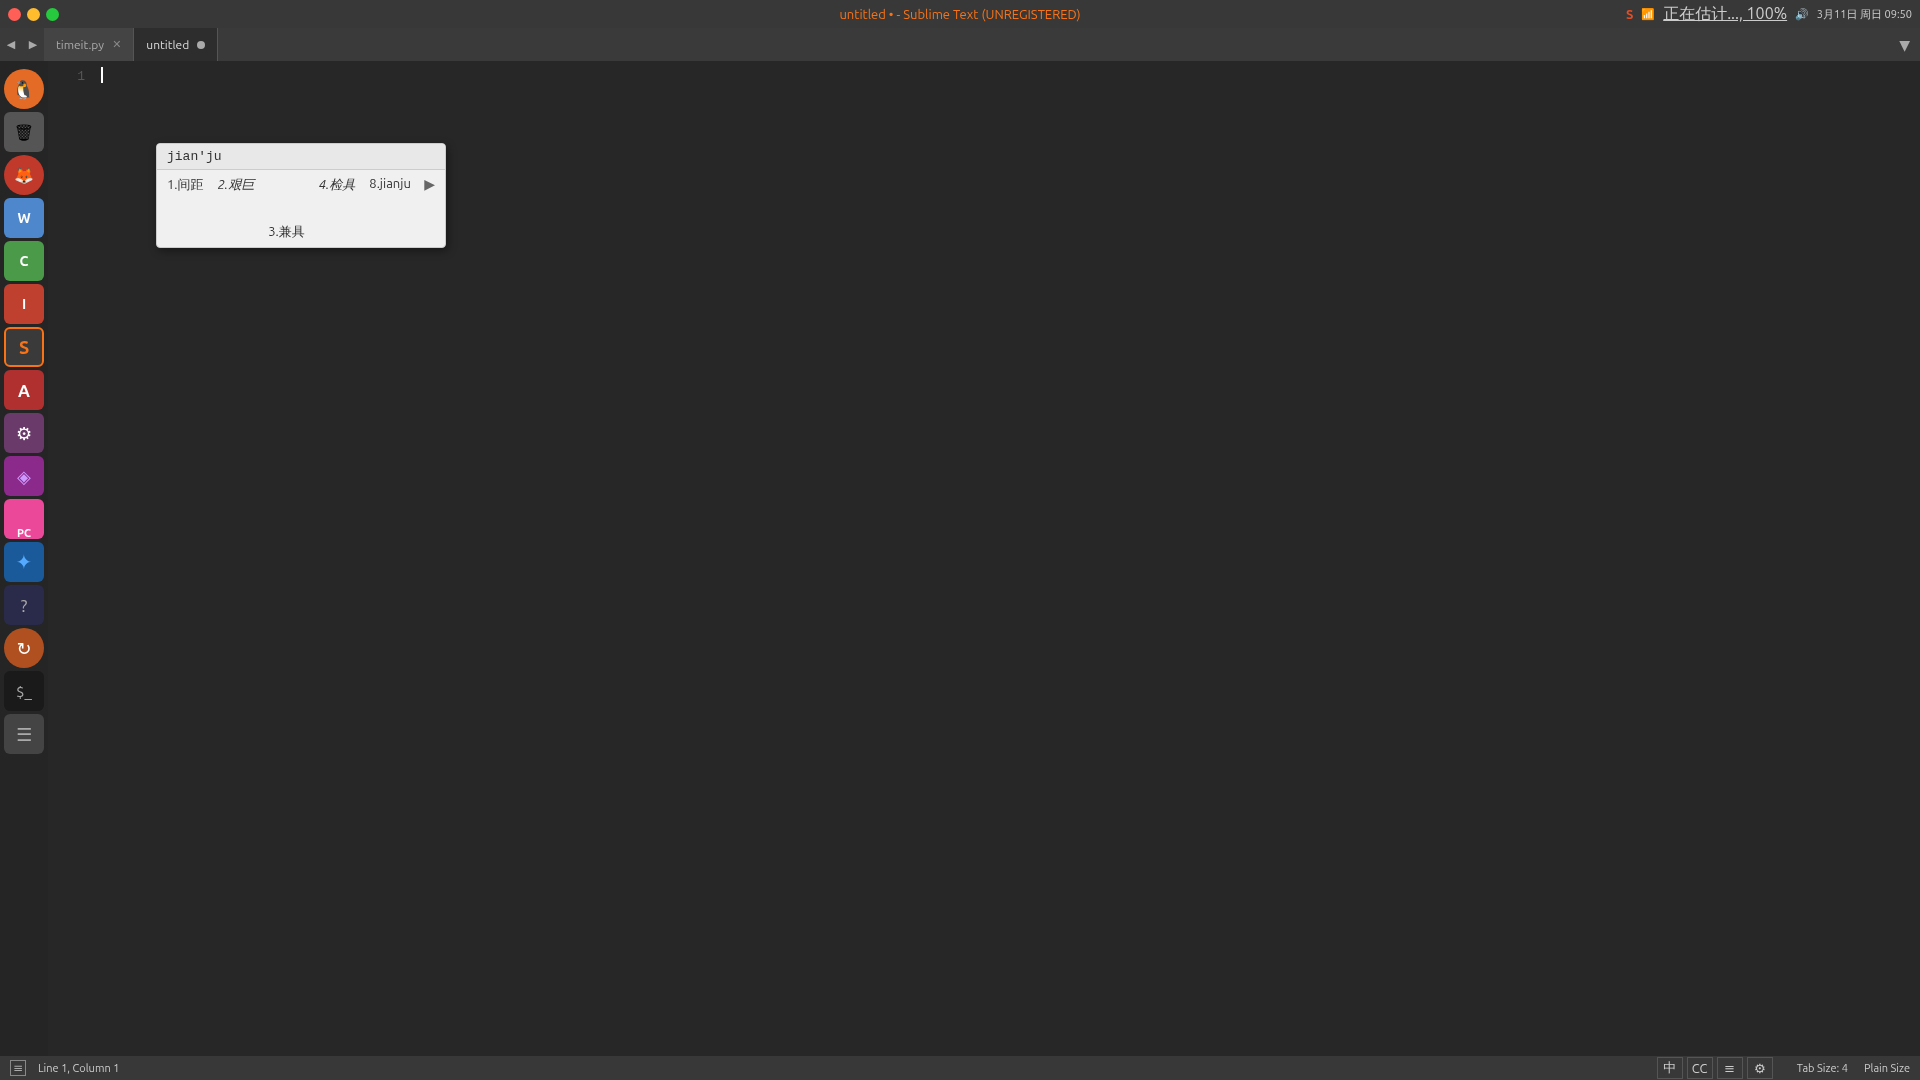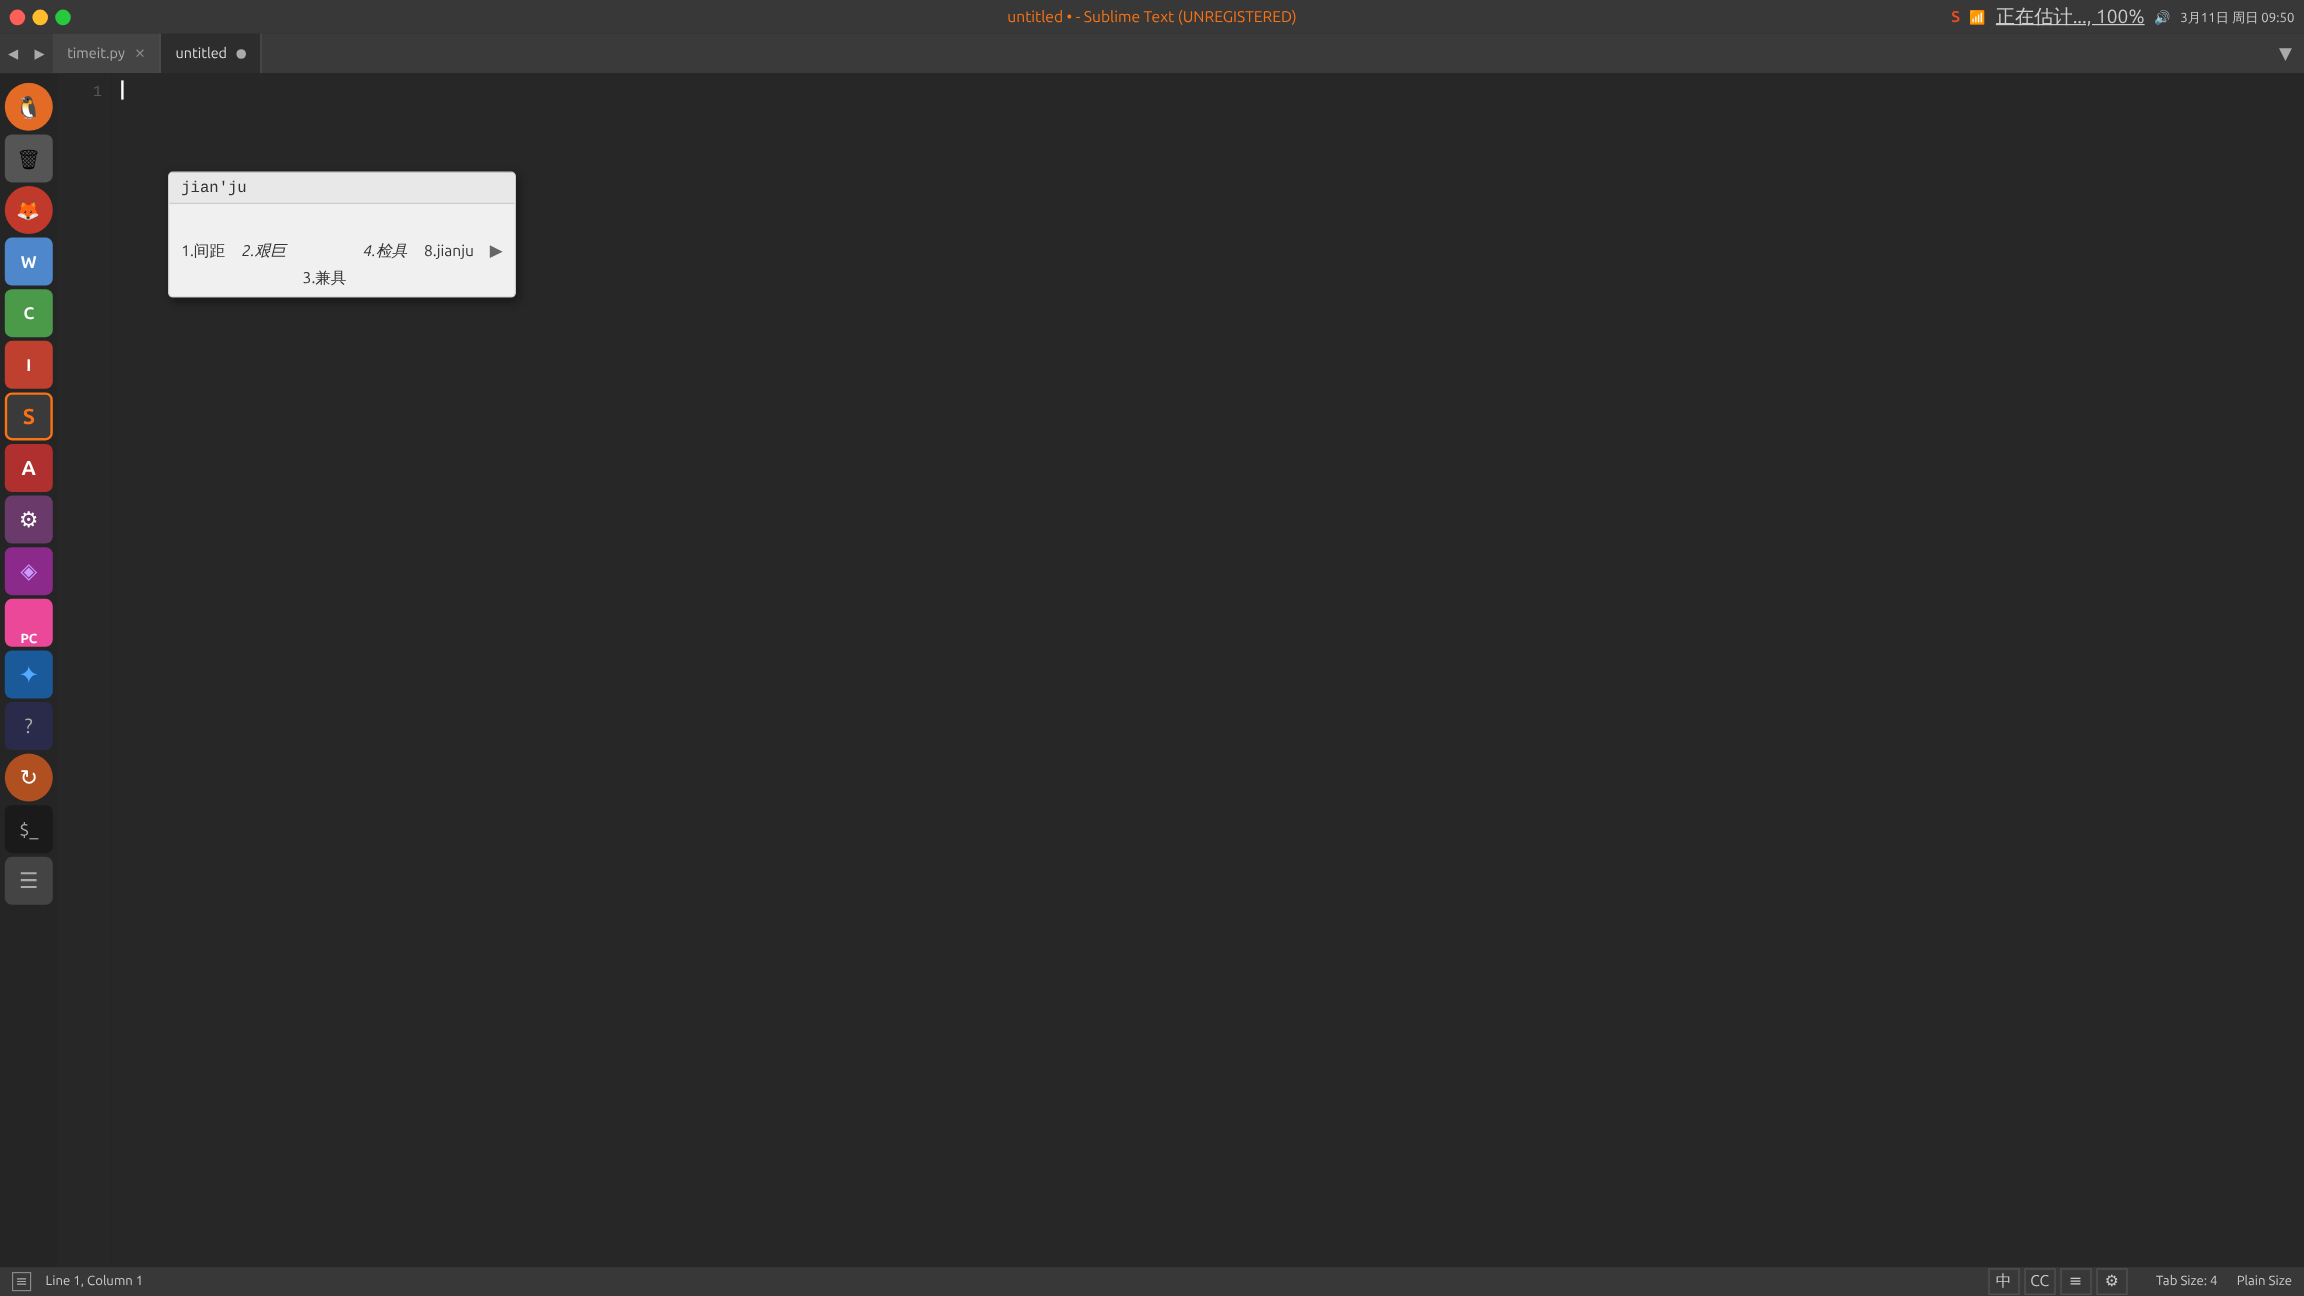--- a/index.html
+++ b/index.html
@@ -192,40 +192,39 @@
       width: 2px;
       height: 16px;
       background: #fff;
       vertical-align: middle;
     }
 
     
     #autocomplete {
       position: absolute;
       top: 82px;
-      left: 92px;
+      left: 108px;
       background: #f0f0f0;
       border: 1px solid #ccc;
       border-radius: 4px;
       width: 290px;
       z-index: 100;
       box-shadow: 2px 3px 8px rgba(0,0,0,0.4);
       overflow: hidden;
     }
     #autocomplete-input {
       background: #e8e8e8;
       padding: 5px 10px;
       font-size: 13px;
       font-family: 'Consolas', 'Courier New', monospace;
       color: #333;
       border-bottom: 1px solid #ccc;
     }
     #autocomplete-suggestions {
       display: flex;
-      align-items: center;
       padding: 6px 10px;
       font-size: 13px;
       color: #333;
       gap: 4px;
       position: relative;
     }
     .suggestion-item {
       margin-right: 4px;
       cursor: pointer;
       white-space: nowrap;

